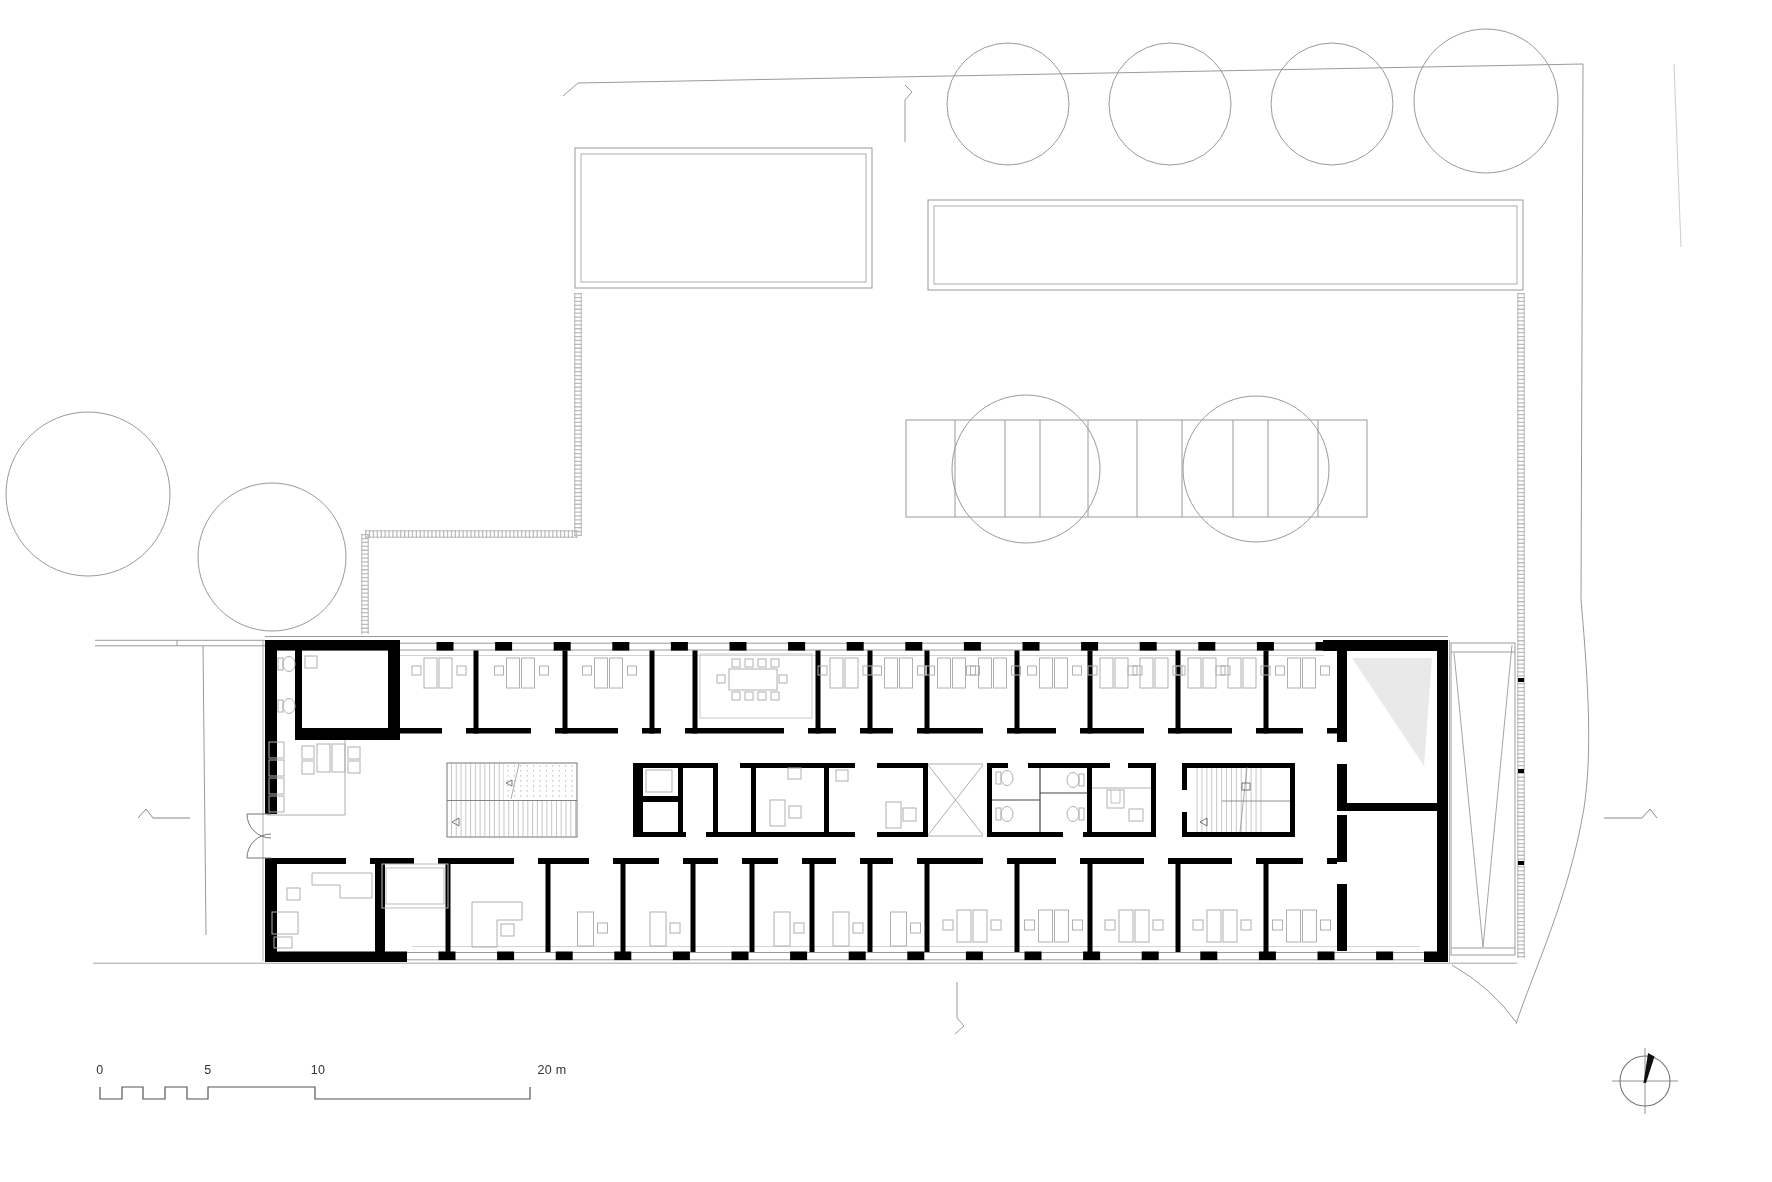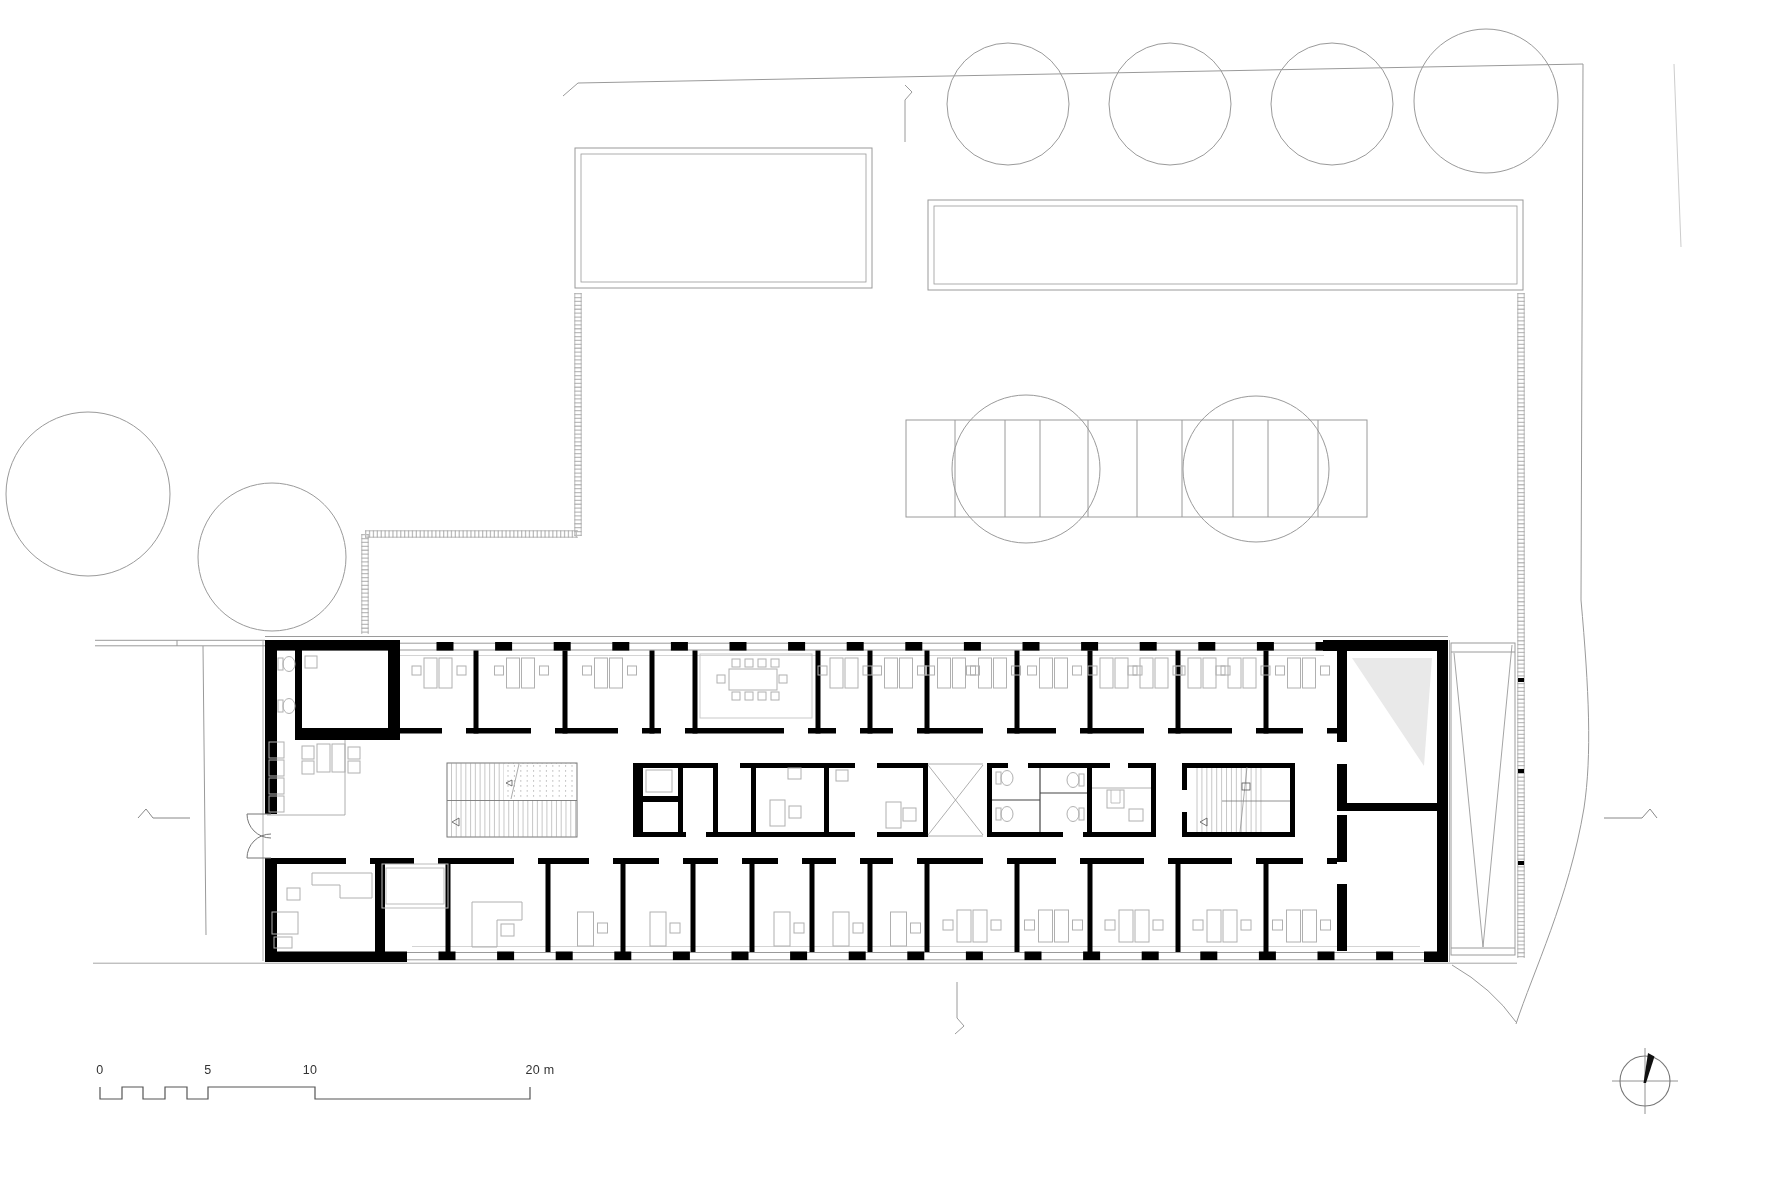--- a/index.html
+++ b/index.html
@@ -449,15 +449,15 @@
       </g>
     <g id="g-north">
         <circle cx="1645" cy="1081" r="25" fill="none" stroke="#777" stroke-width="1.1"></circle>
         <line x1="1612" y1="1081" x2="1678" y2="1081" stroke="#777" stroke-width="0.8" fill="none"></line>
         <line x1="1645" y1="1048" x2="1645" y2="1114" stroke="#777" stroke-width="0.8" fill="none"></line>
         <polygon points="1643.5,1083 1648,1053 1654.5,1056.5 1646,1083" fill="#111" stroke="none" stroke-width="1"></polygon>
       </g>
   </svg>
   <div class="scale-label" style="left:100px">0</div>
   <div class="scale-label" style="left:208px">5</div>
-  <div class="scale-label" style="left:310px">10</div>
-  <div class="scale-label" style="left:540px">20 m</div>
+  <div class="scale-label" style="left:318px">10</div>
+  <div class="scale-label" style="left:552px">20 m</div>
 </div>
 
 </body></html>

